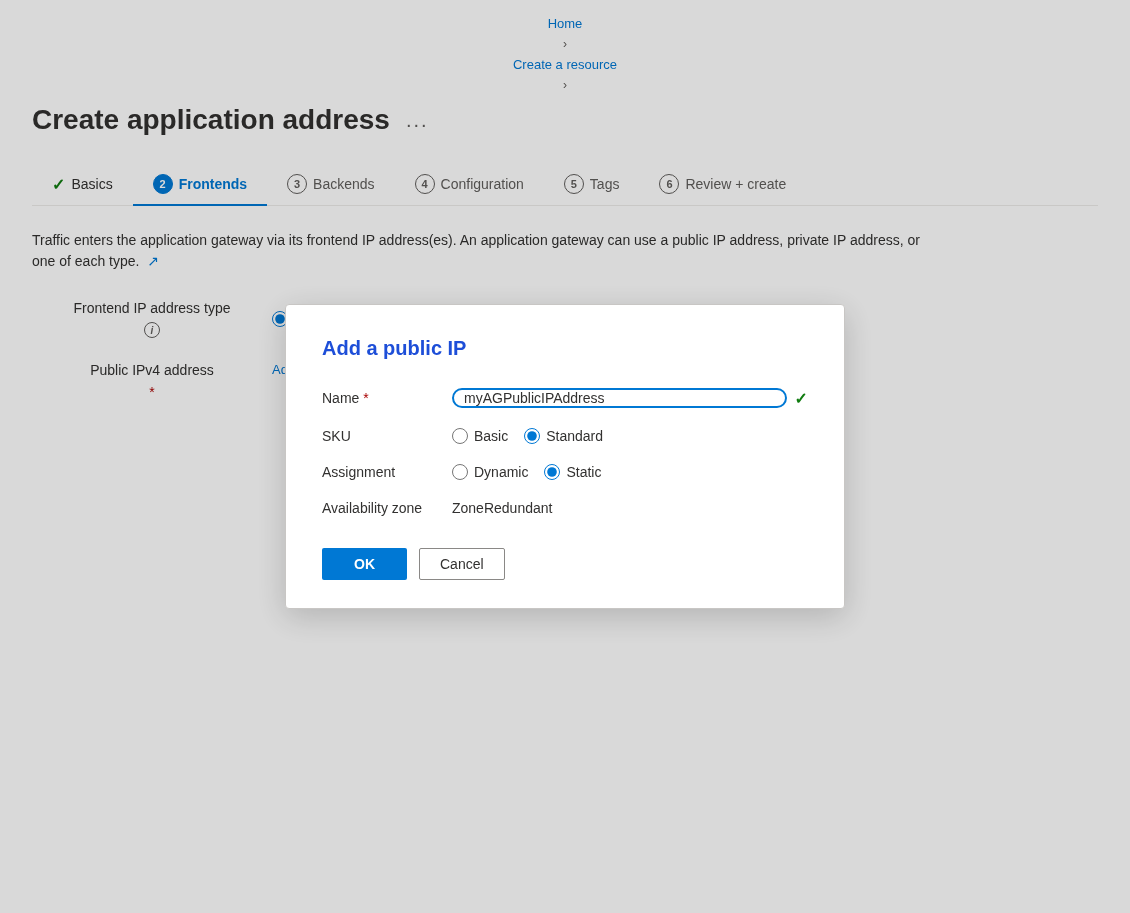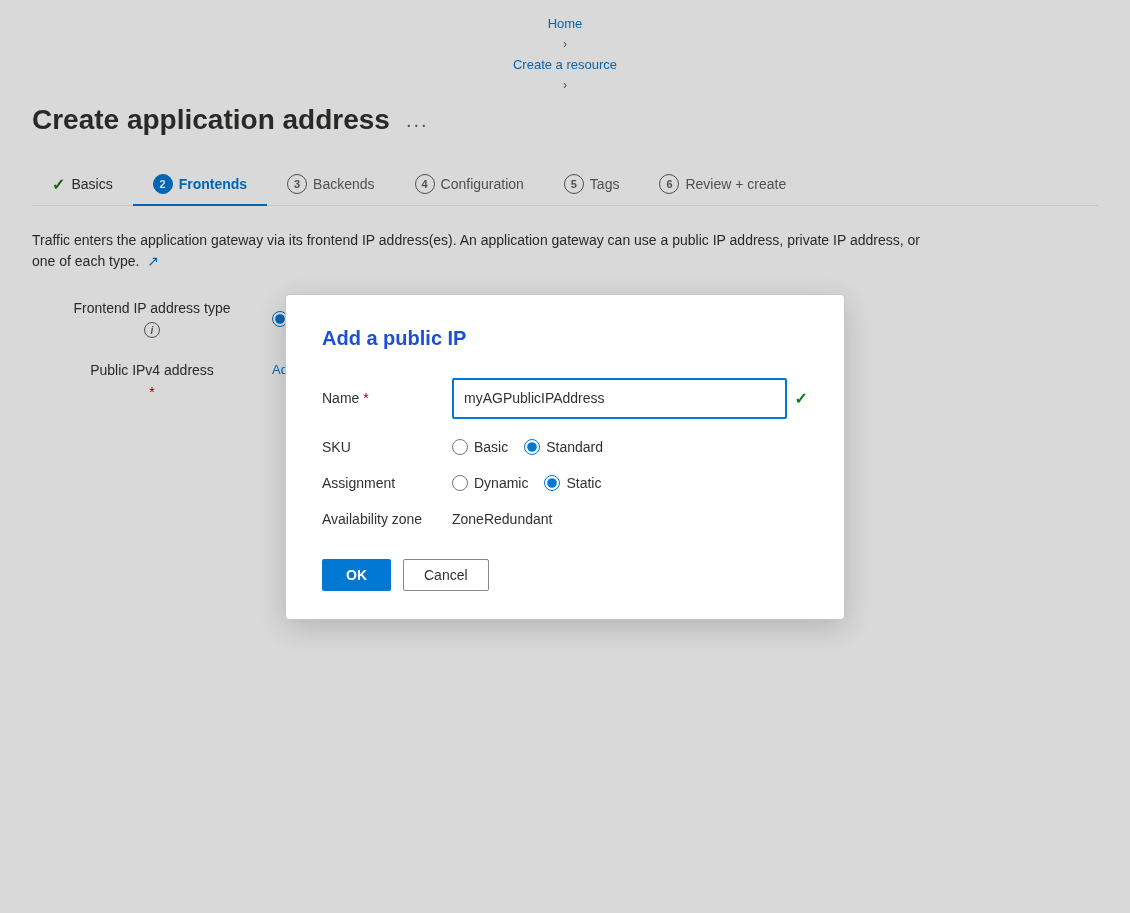--- a/index.html
+++ b/index.html
@@ -239,23 +239,23 @@
       gap: 4px;
     }
     .modal-input-container {
       flex: 1;
       display: flex;
       align-items: center;
       gap: 8px;
     }
     .modal-input {
       flex: 1;
-      height: 41px;
+      height: 20px;
       border: 2px solid #0078d4;
-      border-radius: 2px;
+      border-radius: 14px;
       padding: 0 10px;
       font-size: 14px;
       color: #323130;
       outline: none;
     }
     .check-valid {
       color: #107c10;
       font-size: 16px;
       font-weight: bold;
     }
@@ -279,21 +279,21 @@
     .modal-buttons {
       display: flex;
       gap: 12px;
       margin-top: 32px;
     }
     .btn-primary {
       background: #0078d4;
       color: #fff;
       border: none;
       border-radius: 2px;
-      padding: 6px 24px;
+      padding: 6px 32px;
       font-size: 14px;
       font-weight: 600;
       cursor: pointer;
       height: 32px;
     }
     .btn-secondary {
       background: #fff;
       color: #323130;
       border: 1px solid #8a8886;
       border-radius: 2px;

